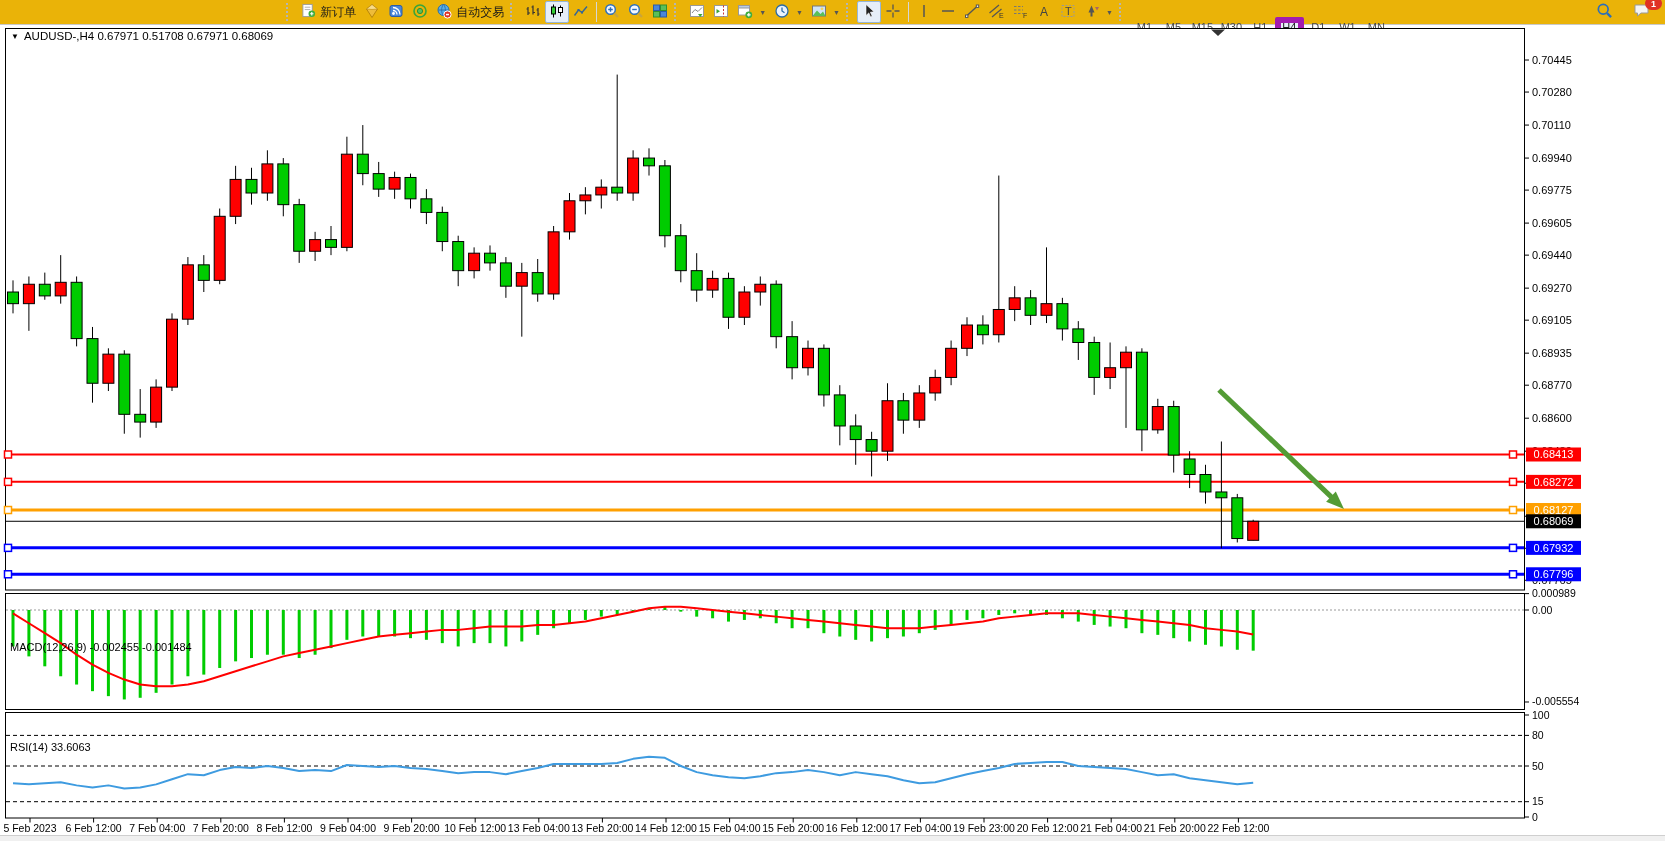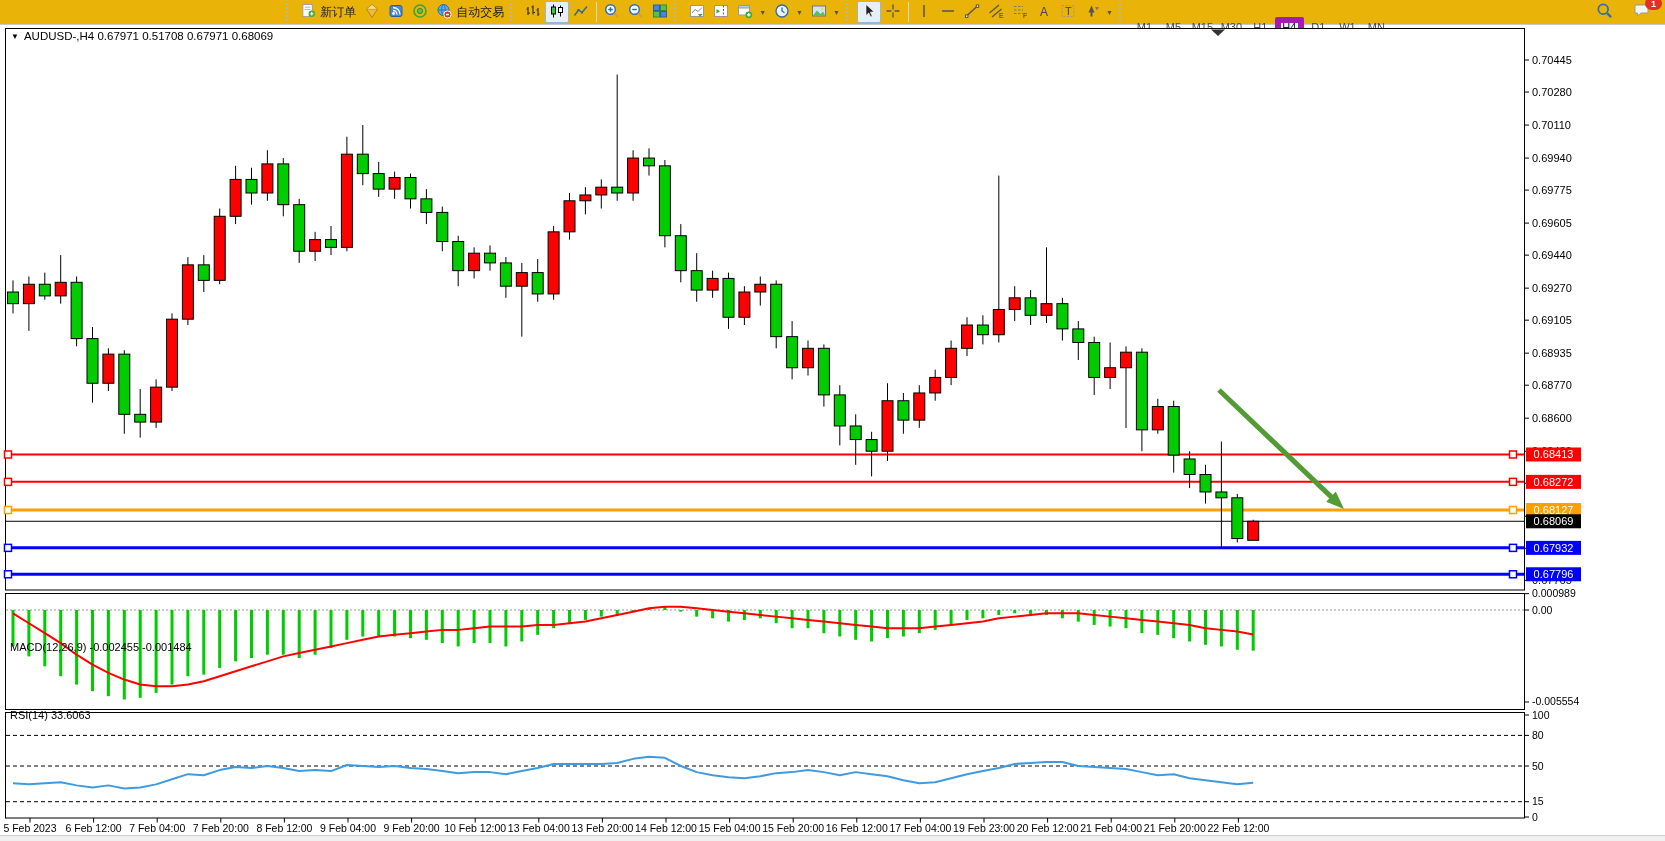--- a/index.html
+++ b/index.html
@@ -26,21 +26,21 @@
     min-width:13px;height:13px;font:bold 9px "Liberation Sans",sans-serif;display:flex;
     align-items:center;justify-content:center;padding:0 2px;}
   
   #chart-svg{position:absolute;left:0;top:24px;}
   svg text{font-family:"Liberation Sans",sans-serif;}
   .symbol-label{position:absolute;left:11px;top:30px;font:11.5px "Liberation Sans",sans-serif;
     color:#000;display:flex;align-items:center;gap:5px;}
   .symbol-caret{font-size:8px;color:#000;}
   .ind-label{position:absolute;left:10px;font:11px "Liberation Sans",sans-serif;color:#000;}
   .ind-label.macd{top:596px;margin-top:45px;}
-  .ind-label.rsi{top:709px;text-align:right;}
+  .ind-label.rsi{top:741px;text-align:right;}
   .status-strip{position:absolute;left:0;top:835px;width:1665px;height:6px;background:#f0f0f0;
     border-top:1px solid #cfcfcf;}
 </style>
 </head>
 <body>
 
 <div class="app">
 
   <div class="toolbar">
     <div class="grip"></div>

